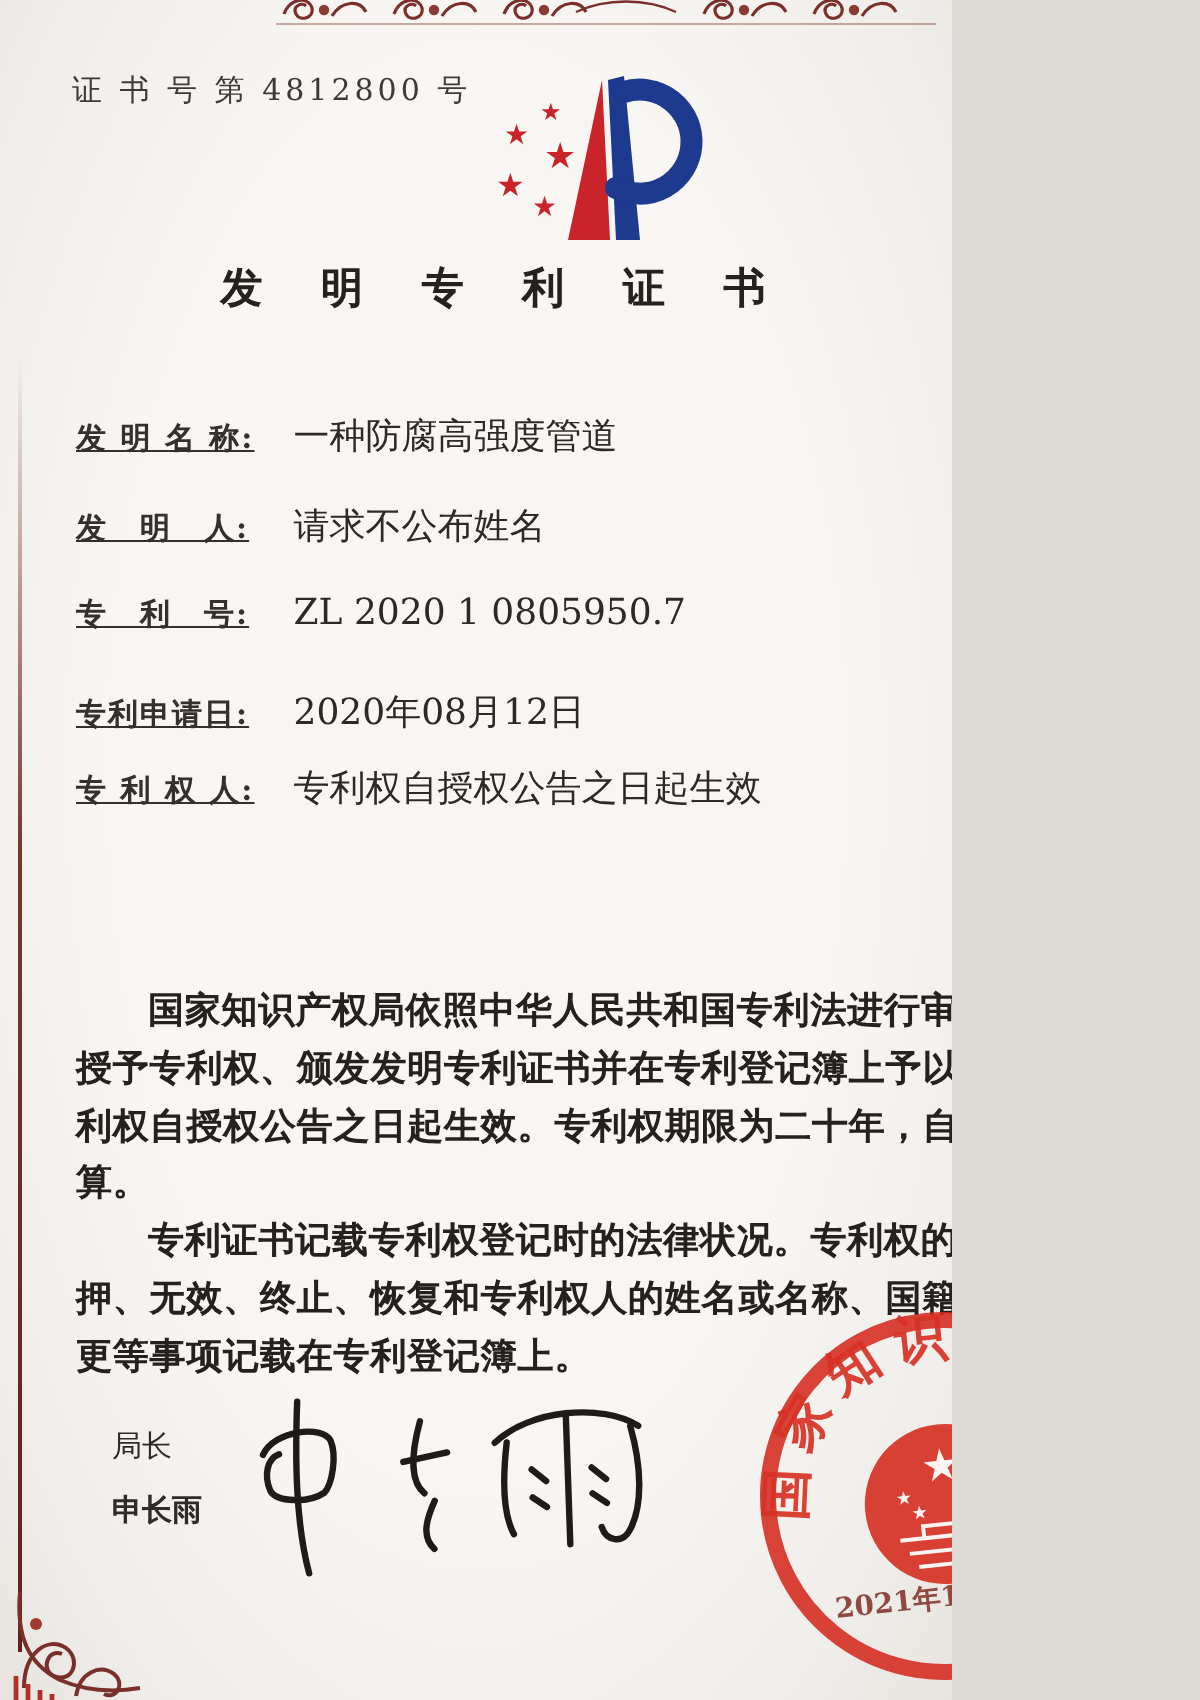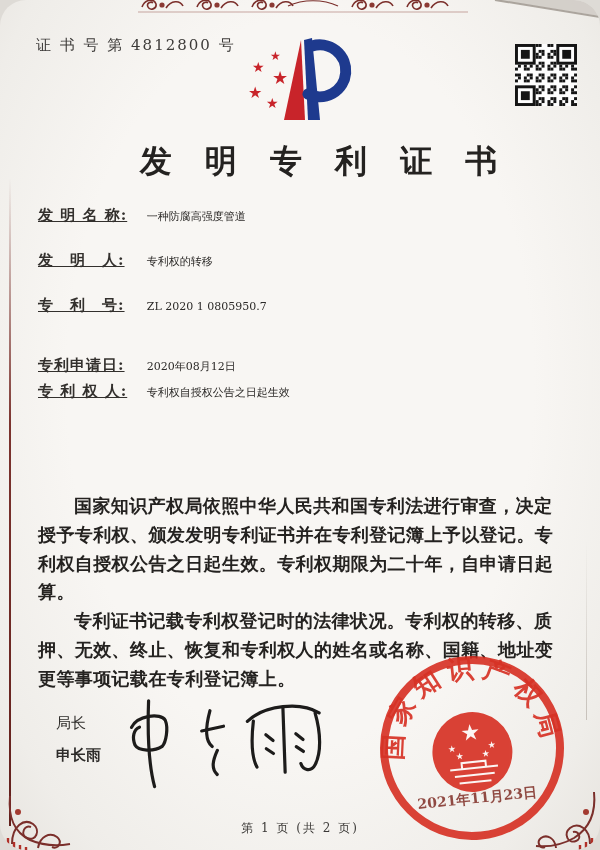--- a/index.html
+++ b/index.html
@@ -1,34 +1,34 @@
 <!DOCTYPE html>
 <html style="--seal-red: #d5281b; --logo-red: #c8242a; --logo-blue: #1e3a8e; --ornament-maroon: #7b2f2b; --text-dark: #2c2a28;"><head>
 <meta charset="utf-8">
 <style>
   :root{
     --seal-red:#d5281b; --logo-red:#c8242a; --logo-blue:#1e3a8e;
     --ornament-maroon:#7b2f2b; --text-dark:#2c2a28;
   }
   html,body{margin:0;padding:0;background:#dedbd6;}
   .page{
-    position:relative;width:600px;height:850px;overflow:hidden;
+    position:relative;width:476px;height:850px;overflow:hidden;
     background:radial-gradient(ellipse at 50% 45%, #f8f6f3 55%, #efede9 85%, #e7e4df 100%);
-    font-family:"DejaVu Serif","Liberation Serif",serif;color:var(--text-dark);border-radius:26px;
+    font-family:"DejaVu Serif","Liberation Serif",serif;color:var(--text-dark);
   }
   .cert-no{position:absolute;left:36px;top:36px;font-size:15px;letter-spacing:2px;color:#3c3a38;white-space:nowrap;}
   .logo{position:absolute;left:244px;top:36px;width:118px;height:88px;}
   .qr{position:absolute;left:515px;top:44px;width:62px;height:62px;background:#fdfdfd;}
-  .title{position:absolute;left:0;top:122px;width:100%;margin:18px;text-align:center;text-indent:12px;
-         font-size:32px;font-weight:bold;letter-spacing:11px;color:#242220;}
+  .title{position:absolute;left:0;top:122px;width:100%;margin:8px;text-align:center;text-indent:12px;
+         font-size:21px;font-weight:bold;letter-spacing:11px;color:#242220;}
   .field-row{position:absolute;left:38px;font-size:15px;white-space:nowrap;}
   .flabel{display:inline-block;width:104px;font-weight:bold;color:#33302d;letter-spacing:1px;text-decoration:underline;}
-  .fvalue{font-size:11px;color:#2c2a28;}
+  .fvalue{font-size:18px;color:#2c2a28;}
   .grant-group2{position:absolute;left:315px;top:0;}
-  .r0{top:206px}.r1{top:251px}.r2{top:296px}.r3{top:356px}.r4{top:382px}.r5{top:424px}.r6{top:462px}
+  .r0{top:206px}.r1{top:251px}.r2{top:296px}.r3{top:344px}.r4{top:382px}.r5{top:424px}.r6{top:462px}
   .paragraphs{position:absolute;left:38px;top:492px;width:526px;font-size:18px;line-height:1.6;
               font-weight:700;color:#242220;letter-spacing:.4px;}
   .paragraphs p{margin:0;text-indent:2em;}
   .signer-title{position:absolute;left:56px;top:714px;font-size:15px;font-weight:normal;color:#2e2c2a;}
   .signer-name{position:absolute;left:56px;top:746px;font-size:15px;font-weight:bold;color:#2e2c2a;}
   .signature{position:absolute;left:116px;top:686px;width:228px;height:108px;transform:rotate(-2deg);}
   .seal{position:absolute;left:372px;top:648px;width:200px;height:200px;opacity:.95;}
   .footer{position:absolute;left:0;top:820px;width:100%;text-align:center;font-size:12px;
           letter-spacing:2px;color:#3a3836;}
   .left-rule{position:absolute;left:9px;top:178px;width:2px;height:648px;
@@ -244,21 +244,21 @@
     </svg>
 
   <h1 class="title">发 明 专 利 证 书</h1>
 
   <div class="field-row r0">
     <span class="flabel">发 明 名 称:</span>
     <span class="fvalue">一种防腐高强度管道</span>
   </div>
   <div class="field-row r1">
     <span class="flabel">发　明　人:</span>
-    <span class="fvalue">专利权的转移</span>
+    <span class="fvalue">请求不公布姓名</span>
   </div>
   <div class="field-row r2">
     <span class="flabel">专　利　号:</span>
     <span class="fvalue">ZL 2020 1 0805950.7</span>
   </div>
   <div class="field-row r3">
     <span class="flabel">专利申请日:</span>
     <span class="fvalue">2020年08月12日</span>
   </div>
   <div class="field-row r4">
@@ -315,15 +315,14 @@
           <path d="M76,120 H124"></path>
           <path d="M80,127 H120"></path>
           <path d="M84,134 H116"></path>
           <path d="M88,120 V114 H112 V120"></path>
         </g>
       </g>
       <text x="100" y="155" text-anchor="middle" style="font-size:14px;font-weight:bold;fill:#7d2a22;opacity:.88">2021年11月23日</text>
     </g>
   </svg>
 
-  <div class="footer">第 1 页 (共 2 页)</div>
 
 </div>
 
 </body></html>

